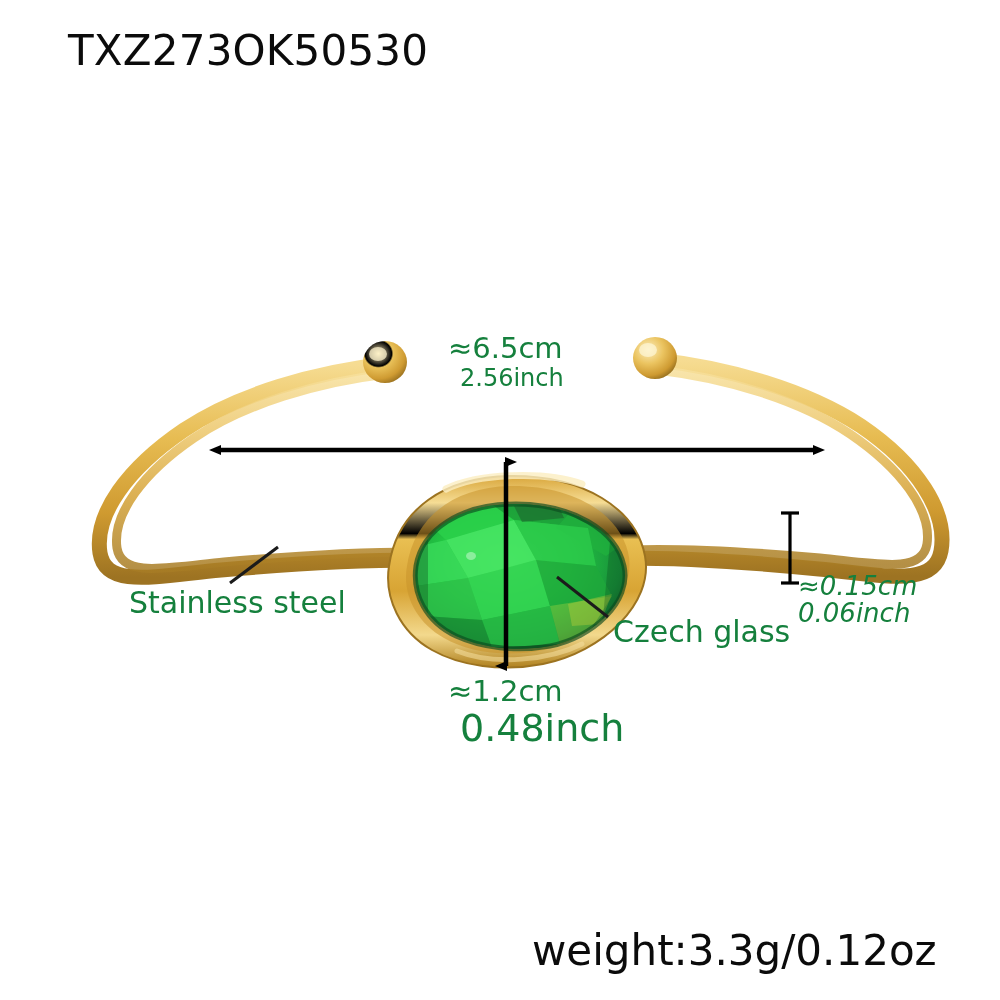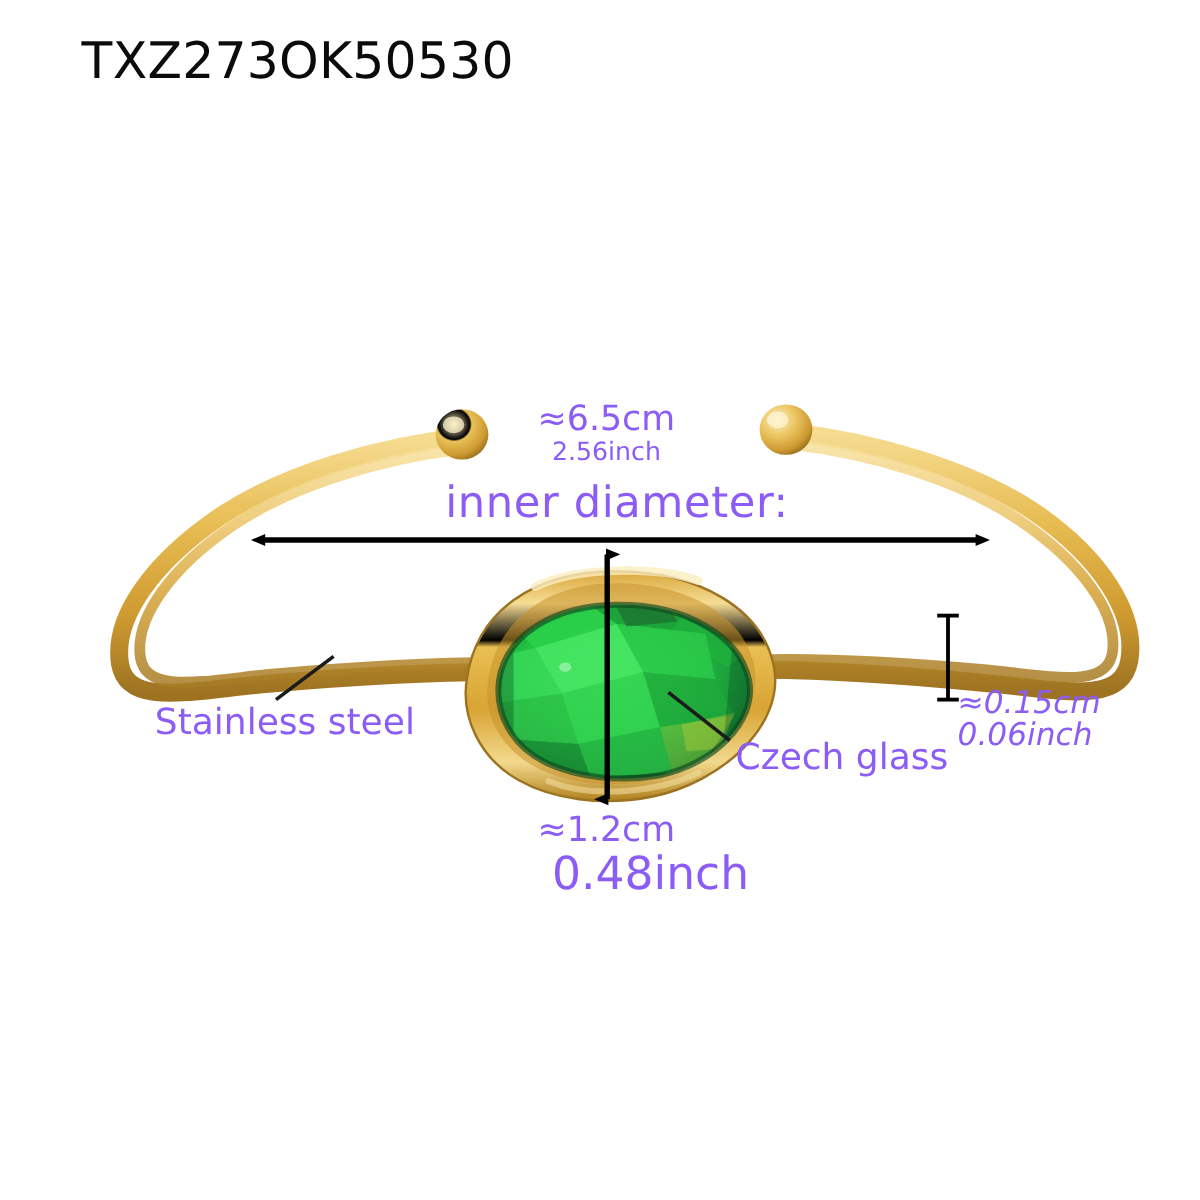--- a/index.html
+++ b/index.html
@@ -19,21 +19,21 @@
   #stage {
     position: absolute;
     left: 16px; top: 0;
     width: 1000px;
     height: 729px;
   }
 
   .txt {
     position: absolute;
     white-space: nowrap;
-    color: #8b5cf6;
+    color: #15803d;
     line-height: 1.0;
   }
 
   
   #product-code {
     left: 52px;
     top: 30px;
     font-size: 42px;
     letter-spacing: 0.2px;
     color: #0b0b0b;
@@ -41,21 +41,21 @@
 
   
   #dia-cm {
     left: 432px;
     top: 334px;
     font-size: 29px;
   }
   #dia-inch {
     left: 444px;
     top: 366px;
-    font-size: 21px;
+    font-size: 24px;
   }
   #dia-label {
     left: 355px;
     top: 402px;
     font-size: 36px;
     letter-spacing: 0.5px;
   }
 
   #gem-cm {
     left: 432px;
@@ -274,25 +274,25 @@
 
     <line x1="214" y1="583" x2="262" y2="547" stroke="#1b1b1b" stroke-width="3"></line>
 
     <line x1="592" y1="617" x2="541" y2="577" stroke="#1b1b1b" stroke-width="3"></line>
   </svg>
 
   <div class="txt" id="product-code">TXZ273OK50530</div>
 
   <div class="txt" id="dia-cm">≈6.5cm</div>
   <div class="txt" id="dia-inch">2.56inch</div>
-  <div class="txt" id="dia-label">inner diameter:</div>
 
   <div class="txt" id="gem-cm">≈1.2cm</div>
   <div class="txt" id="gem-inch">0.48inch</div>
 
   <div class="txt" id="thick-cm">≈0.15cm</div>
   <div class="txt" id="thick-inch">0.06inch</div>
 
   <div class="txt" id="mat-steel">Stainless steel</div>
   <div class="txt" id="mat-glass">Czech glass</div>
 
+  <div class="txt" id="weight-text">weight:3.3g/0.12oz</div>
 
 </div>
 
 </body></html>

